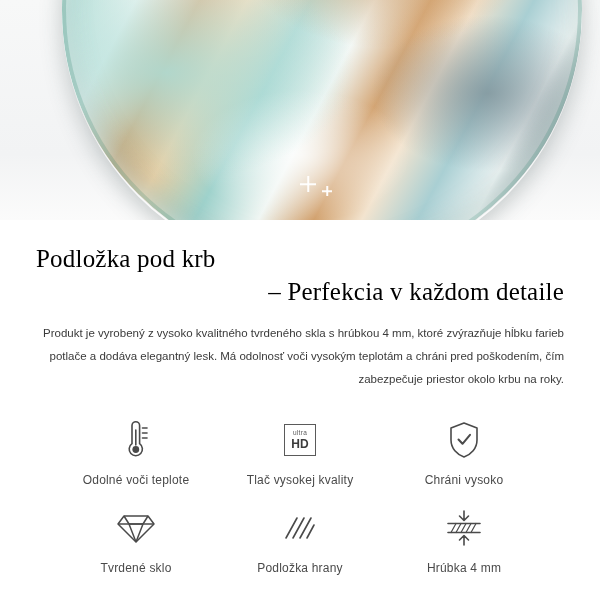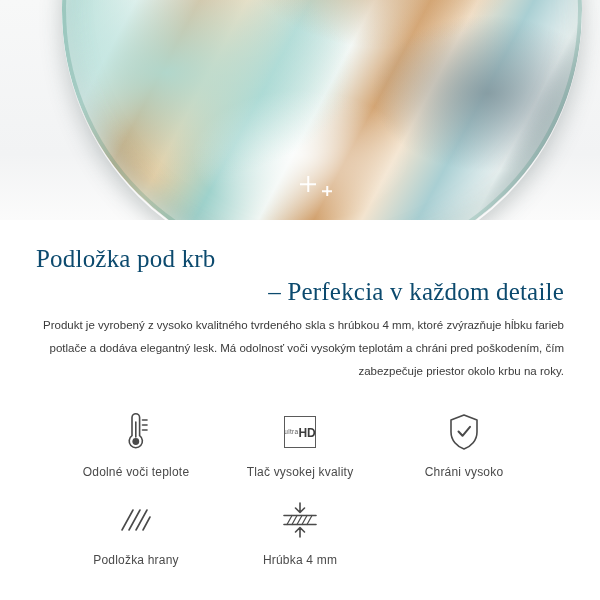--- a/index.html
+++ b/index.html
@@ -126,23 +126,23 @@
 
   
   .content {
     padding: 22px 36px 0 36px;
   }
 
   .headline {
     font-family: "Liberation Serif", serif;
     font-size: 25px;
     line-height: 1.32;
-    color: #0c4a6e;
+    color: #000000;
     font-weight: 400;
-    margin: 0 0 6px 0;
+    margin: 0 0 14px 0;
     letter-spacing: 0.2px;
   }
   .headline .line2 {
     display: block;
     text-align: right;
   }
 
   .body-copy {
     font-family: "Liberation Sans", sans-serif;
     font-size: 11.5px;
@@ -179,21 +179,21 @@
     color: #4a4a4a;
     text-align: center;
     letter-spacing: 0.2px;
   }
 
   .ultrahd-box {
     width: 30px;
     height: 30px;
     border: 1.6px solid #5a5a5a;
     display: flex;
-    flex-direction: row;
+    flex-direction: column;
     align-items: center;
     justify-content: center;
     line-height: 1;
   }
   .ultrahd-box .u1 {
     font-size: 6.5px;
     color: #5a5a5a;
     letter-spacing: 0.3px;
   }
   .ultrahd-box .u2 {
@@ -253,20 +253,32 @@
       <div class="feature">
         <div class="feature-icon">
           <svg width="36" height="42" viewBox="0 0 36 42" fill="none" stroke="#4a4a4a" stroke-width="1.6" stroke-linejoin="round" stroke-linecap="round">
             <path d="M18 4 L31 9 V21 C31 29.5 25 35.5 18 38 C11 35.5 5 29.5 5 21 V9 Z"></path>
             <path d="M12.5 20.5 L16.5 24.8 L24 15.8" stroke-width="2"></path>
           </svg>
         </div>
         <div class="feature-label">Chráni vysoko</div>
       </div>
 
+      <div class="feature">
+        <div class="feature-icon">
+          <svg width="40" height="36" viewBox="0 0 40 36" fill="none" stroke="#4a4a4a" stroke-width="1.5" stroke-linejoin="round">
+            <path d="M8 6 H32 L38 14 L20 32 L2 14 Z"></path>
+            <path d="M2 14 H38"></path>
+            <path d="M8 6 L13 14 L20 32"></path>
+            <path d="M32 6 L27 14 L20 32"></path>
+            <path d="M13 14 H27"></path>
+          </svg>
+        </div>
+        <div class="feature-label">Tvrdené sklo</div>
+      </div>
 
       <div class="feature">
         <div class="feature-icon">
           <svg width="40" height="34" viewBox="0 0 40 34" fill="none" stroke="#4a4a4a" stroke-width="1.6" stroke-linecap="round">
             <line x1="6" y1="27" x2="17" y2="7"></line>
             <line x1="13" y1="27" x2="24" y2="7"></line>
             <line x1="20" y1="27" x2="31" y2="7"></line>
             <line x1="27" y1="27" x2="34" y2="14"></line>
           </svg>
         </div>

